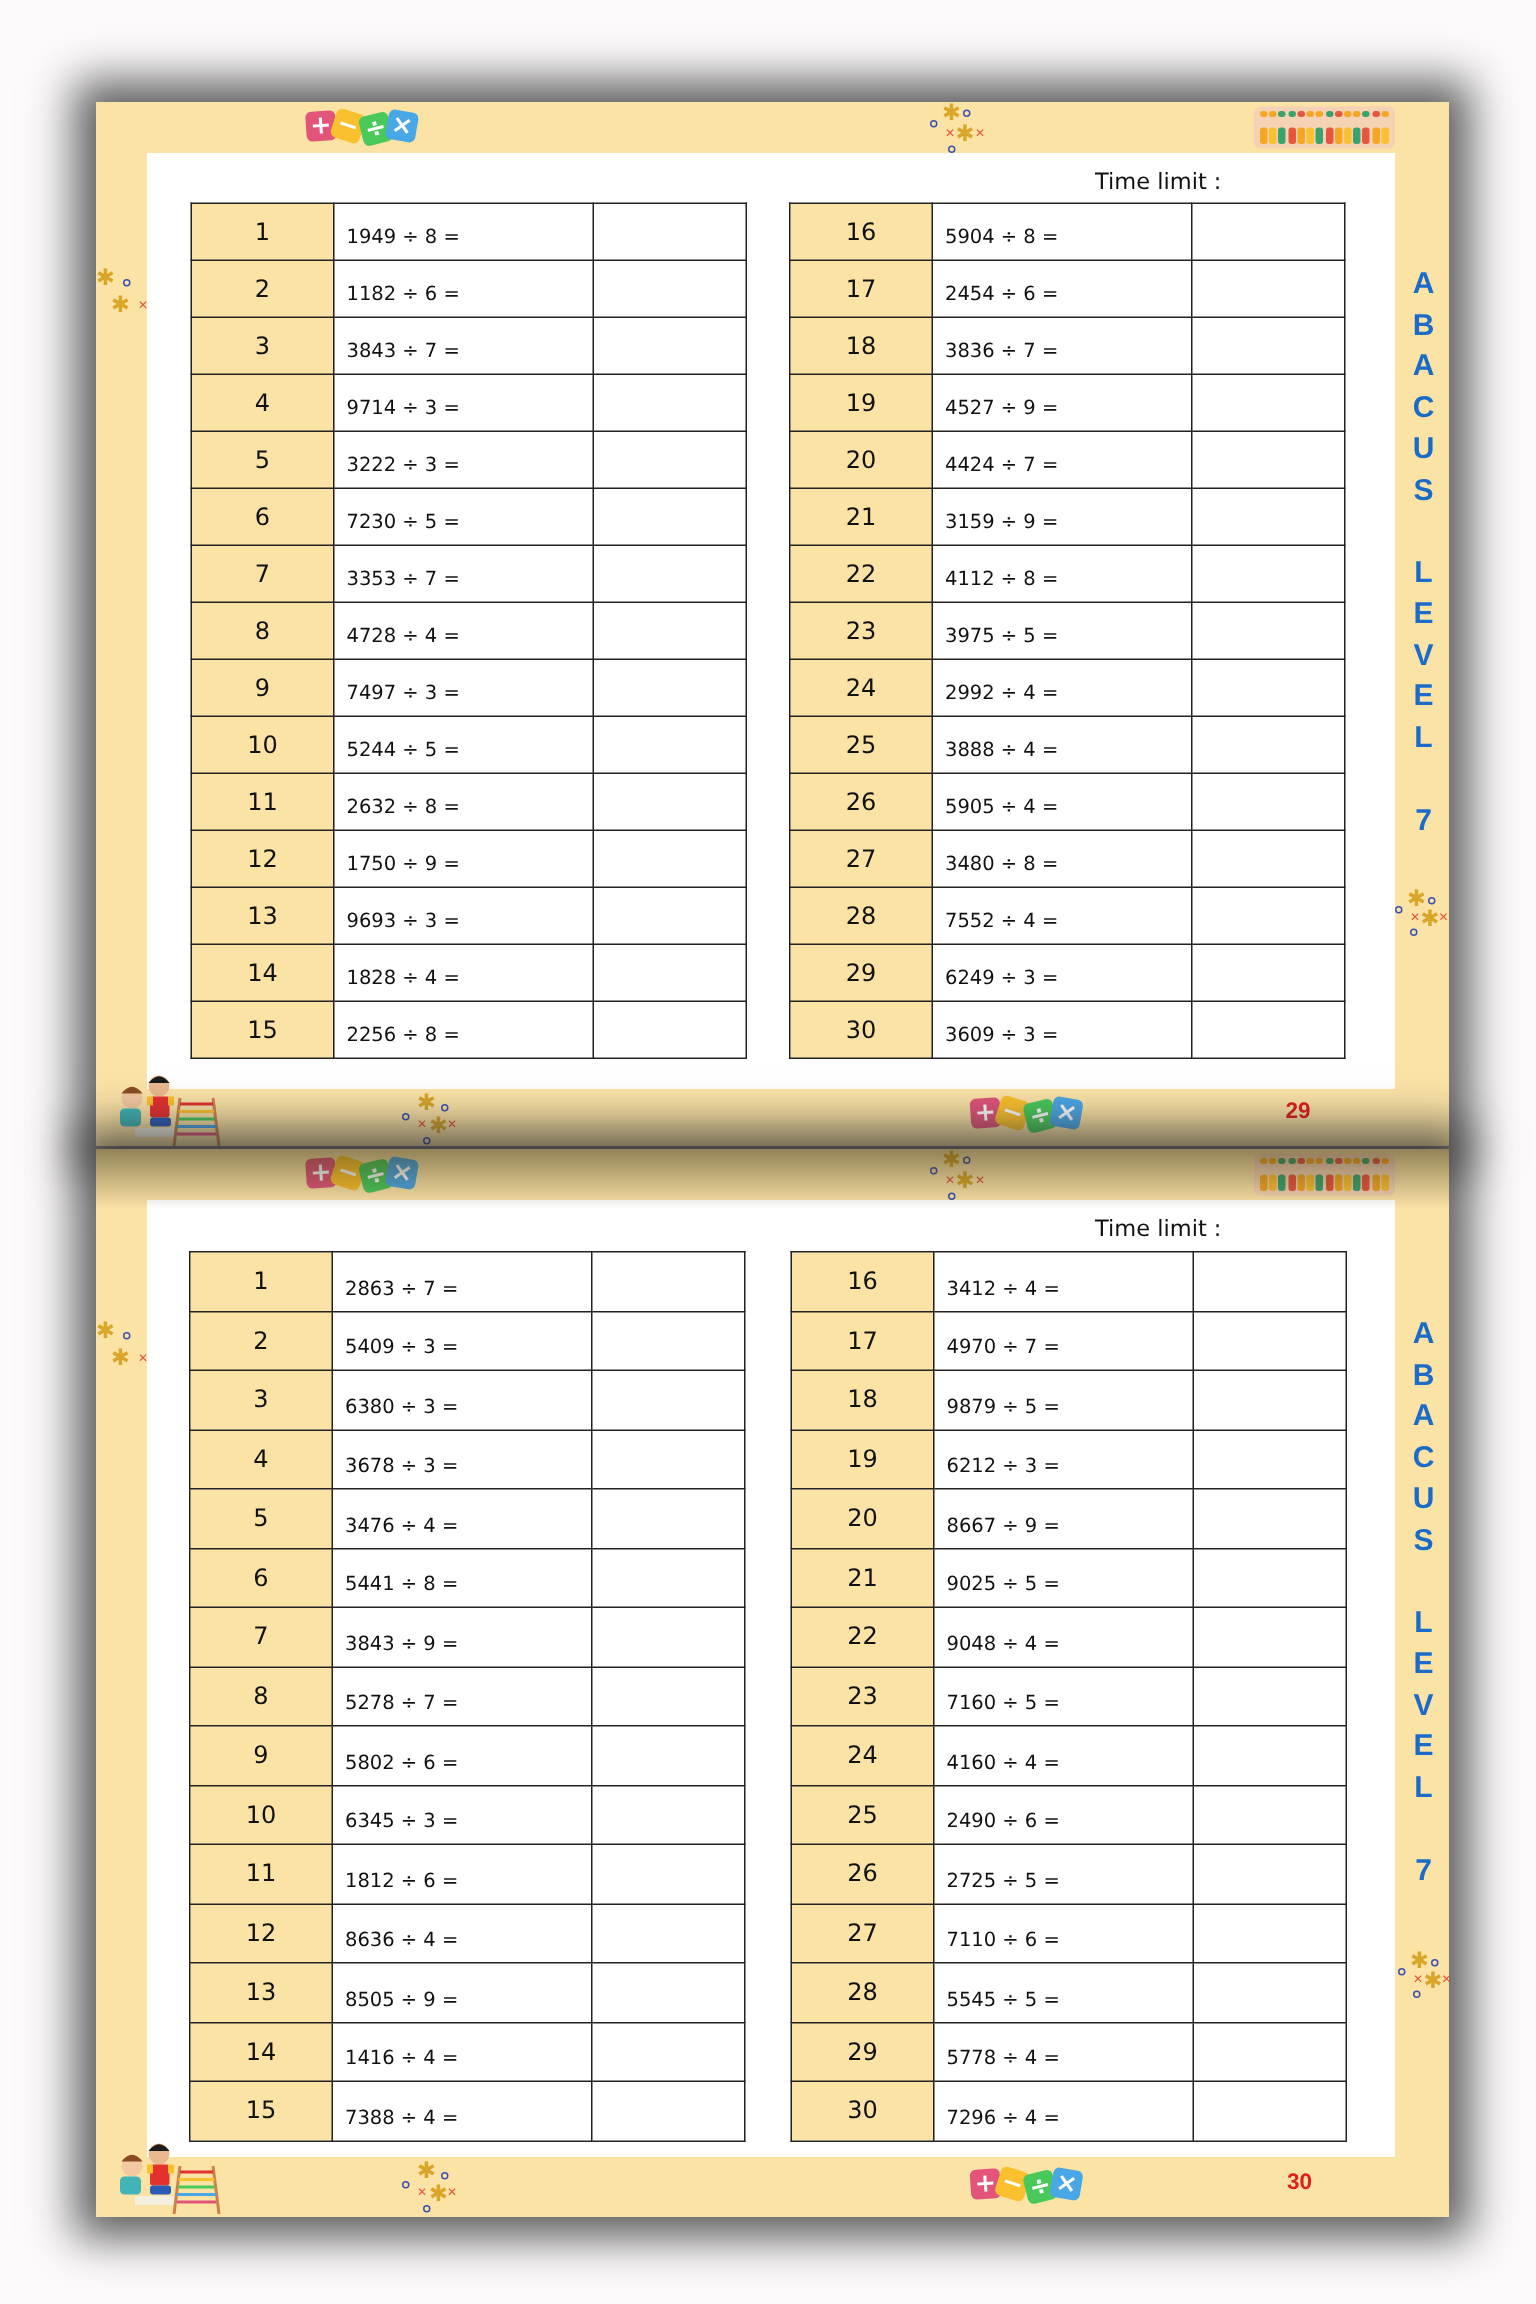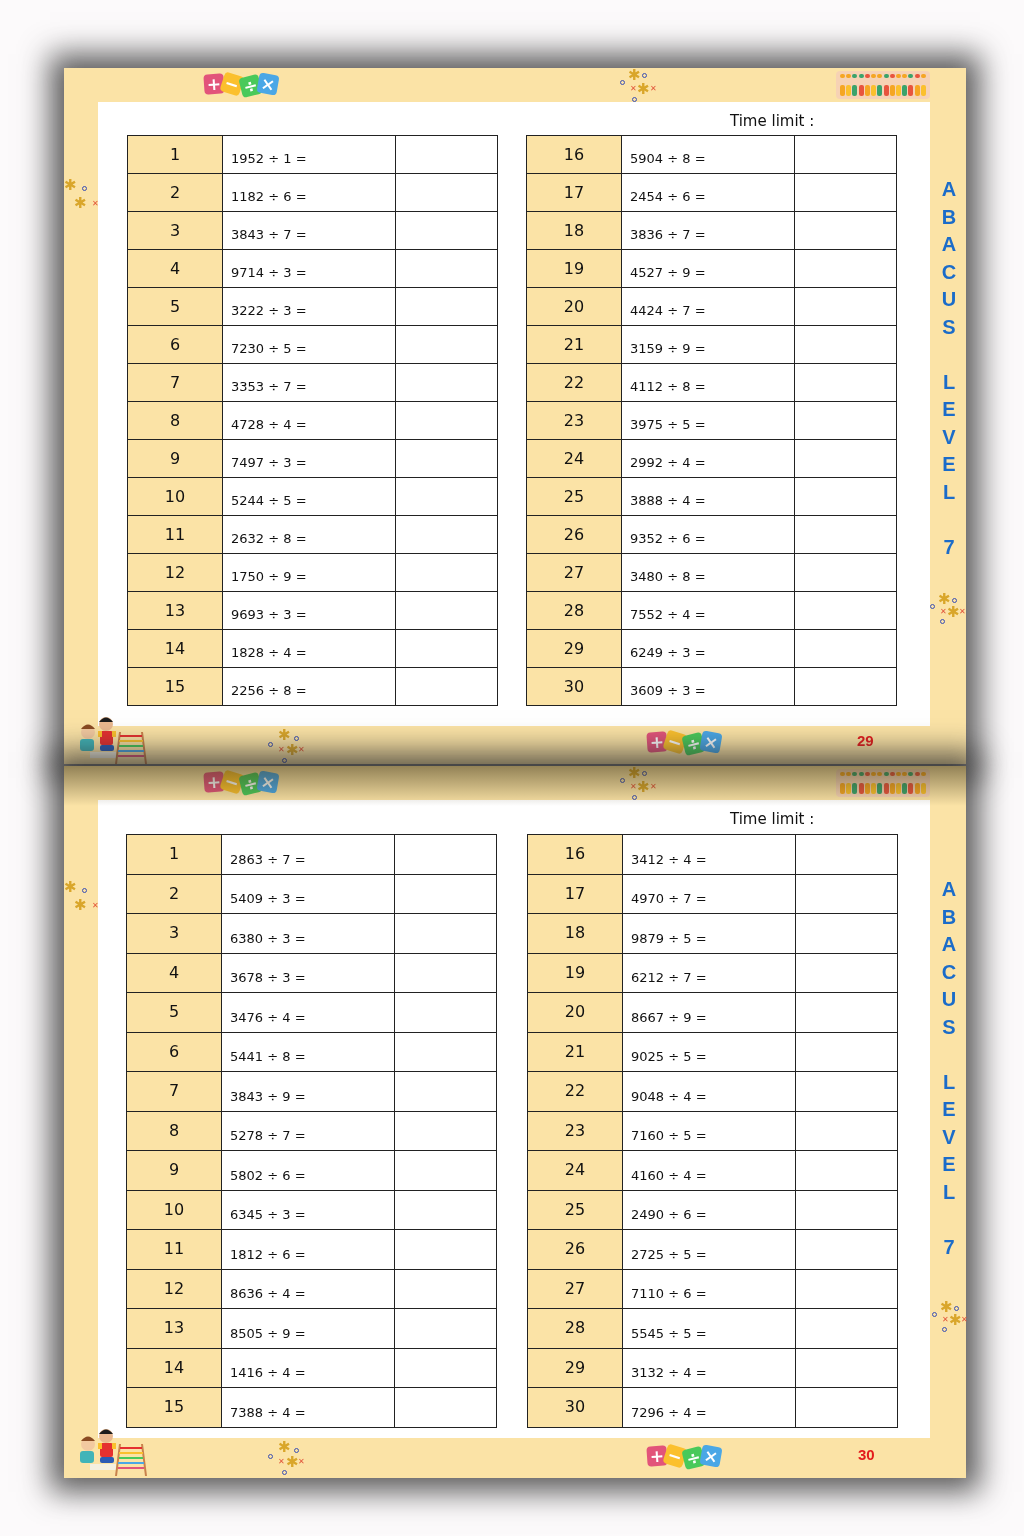--- a/index.html
+++ b/index.html
@@ -170,21 +170,21 @@
       <i class="sp-x" style="left:28px;top:22px;">✕</i>
   </div>
 
   <div class="inner">
     <div class="time-limit">Time limit :</div>
 
     <table class="grid tbl-left">
       <tbody>
         <tr>
             <td class="num">1</td>
-            <td class="prob">1952 ÷ 1 =</td>
+            <td class="prob">1949 ÷ 8 =</td>
             <td class="ans"></td>
           </tr>
         <tr>
             <td class="num">2</td>
             <td class="prob">1182 ÷ 6 =</td>
             <td class="ans"></td>
           </tr>
         <tr>
             <td class="num">3</td>
             <td class="prob">3843 ÷ 7 =</td>
@@ -300,21 +300,21 @@
             <td class="prob">2992 ÷ 4 =</td>
             <td class="ans"></td>
           </tr>
         <tr>
             <td class="num">25</td>
             <td class="prob">3888 ÷ 4 =</td>
             <td class="ans"></td>
           </tr>
         <tr>
             <td class="num">26</td>
-            <td class="prob">9352 ÷ 6 =</td>
+            <td class="prob">5905 ÷ 4 =</td>
             <td class="ans"></td>
           </tr>
         <tr>
             <td class="num">27</td>
             <td class="prob">3480 ÷ 8 =</td>
             <td class="ans"></td>
           </tr>
         <tr>
             <td class="num">28</td>
             <td class="prob">7552 ÷ 4 =</td>
@@ -556,21 +556,21 @@
             <td class="prob">4970 ÷ 7 =</td>
             <td class="ans"></td>
           </tr>
         <tr>
             <td class="num">18</td>
             <td class="prob">9879 ÷ 5 =</td>
             <td class="ans"></td>
           </tr>
         <tr>
             <td class="num">19</td>
-            <td class="prob">6212 ÷ 7 =</td>
+            <td class="prob">6212 ÷ 3 =</td>
             <td class="ans"></td>
           </tr>
         <tr>
             <td class="num">20</td>
             <td class="prob">8667 ÷ 9 =</td>
             <td class="ans"></td>
           </tr>
         <tr>
             <td class="num">21</td>
             <td class="prob">9025 ÷ 5 =</td>
@@ -606,21 +606,21 @@
             <td class="prob">7110 ÷ 6 =</td>
             <td class="ans"></td>
           </tr>
         <tr>
             <td class="num">28</td>
             <td class="prob">5545 ÷ 5 =</td>
             <td class="ans"></td>
           </tr>
         <tr>
             <td class="num">29</td>
-            <td class="prob">3132 ÷ 4 =</td>
+            <td class="prob">5778 ÷ 4 =</td>
             <td class="ans"></td>
           </tr>
         <tr>
             <td class="num">30</td>
             <td class="prob">7296 ÷ 4 =</td>
             <td class="ans"></td>
           </tr>
       </tbody>
     </table>
   </div>

